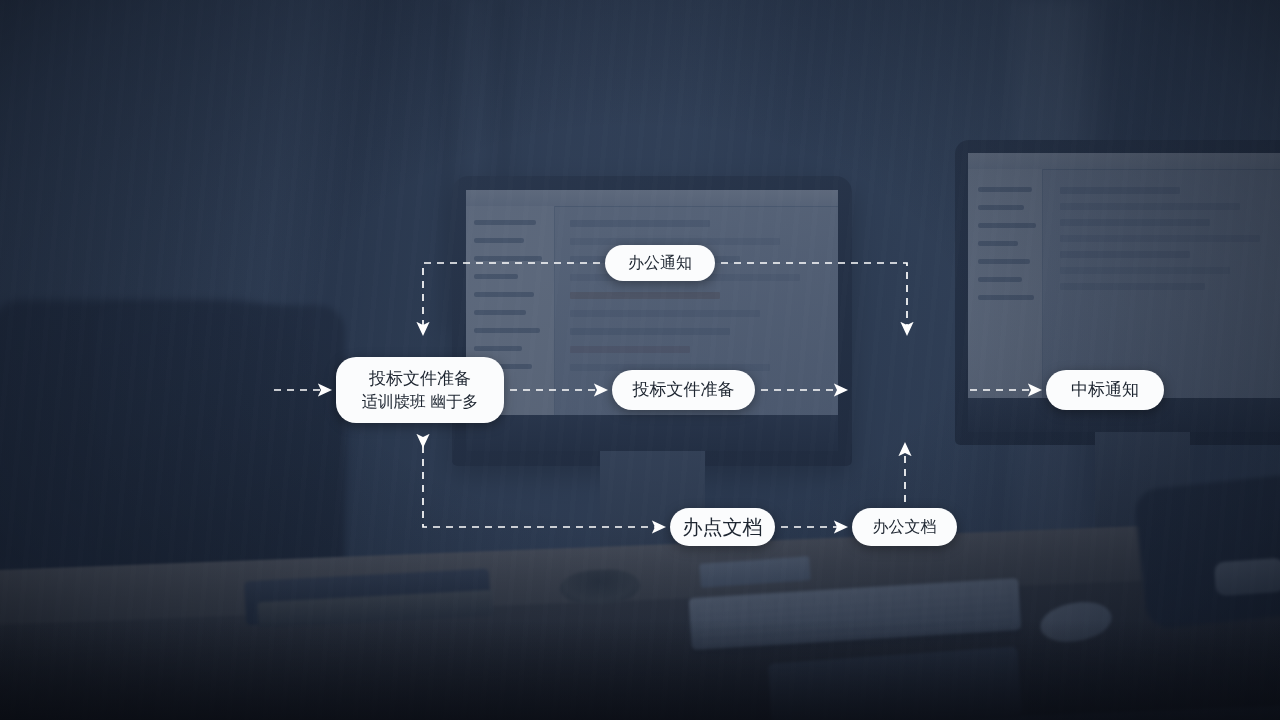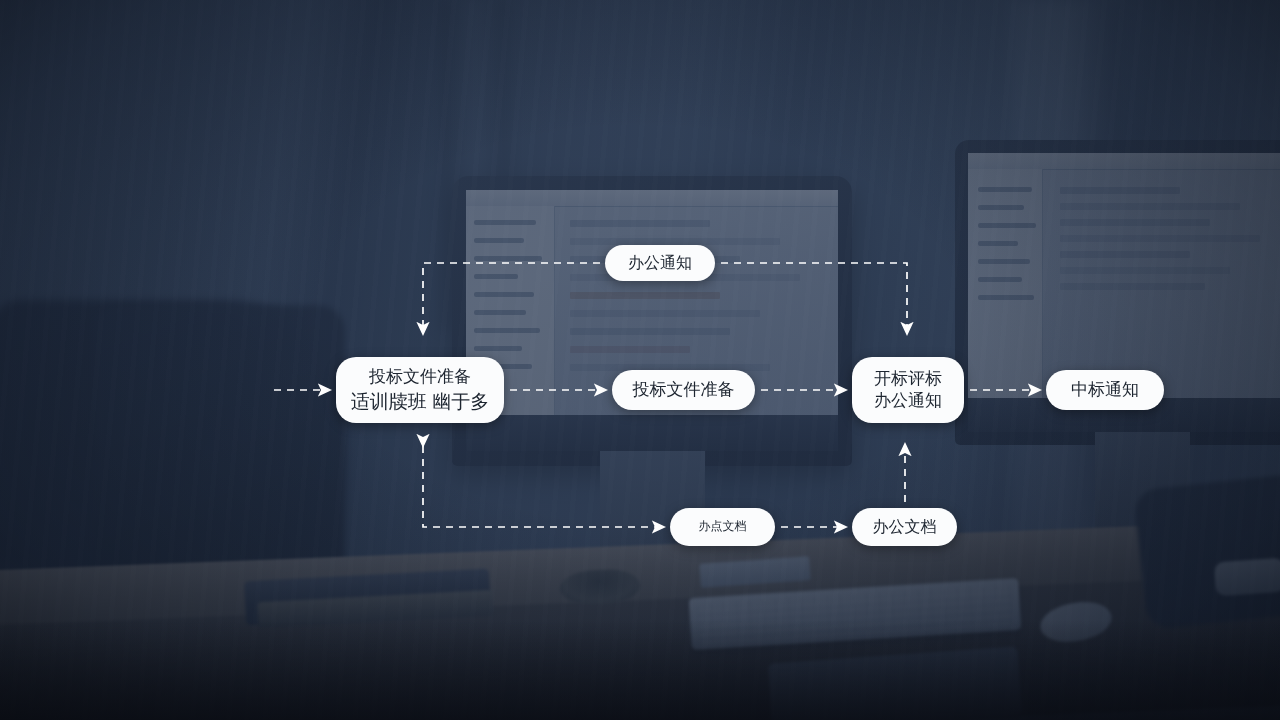--- a/index.html
+++ b/index.html
@@ -256,21 +256,21 @@
     flex-direction: column;
     align-items: center;
     justify-content: center;
     text-align: center;
     box-shadow: 0 3px 12px rgba(0,0,0,.35);
     font-size: 17px;
     line-height: 1.32;
     white-space: nowrap;
   }
   .node.two-line { border-radius: 20px; }
-  .node .l2 { font-size: 19px; }
+  .node .l2 { font-size: 16px; }
   svg#edges { position: absolute; inset: 0; width: 1280px; height: 720px; pointer-events: none; }
 </style>
 </head>
 <body>
 
 <div id="slide">
 
   <div class="bg-layer bg-room"></div>
   <div class="bg-pillar-a"></div>
   <div class="bg-pillar-b"></div>
@@ -380,34 +380,30 @@
 
     <div class="node two-line" style="left:336px; top:357px; width:168px; height:66px;">
       <span>投标文件准备</span>
       <span class="l2">适训牍班 幽于多</span>
     </div>
 
     <div class="node" style="left:612px; top:370px; width:143px; height:40px;">
       <span>投标文件准备</span>
     </div>
 
-    <div class="node two-line" style="left:852px; top:357px; width:112px; height:66px;">
-      <span>开标评标</span>
-      <span>办公通知</span>
-    </div>
 
     <div class="node" style="left:1046px; top:370px; width:118px; height:40px;">
       <span>中标通知</span>
     </div>
 
     <div class="node" style="left:605px; top:245px; width:110px; height:36px; font-size:16px;">
       <span>办公通知</span>
     </div>
 
-    <div class="node" style="left:670px; top:508px; width:105px; height:38px; font-size:12px;">
+    <div class="node" style="left:670px; top:508px; width:105px; height:38px; font-size:20px;">
       <span>办点文档</span>
     </div>
 
     <div class="node" style="left:852px; top:508px; width:105px; height:38px; font-size:16px;">
       <span>办公文档</span>
     </div>
 
   </div>
 </div>
 

